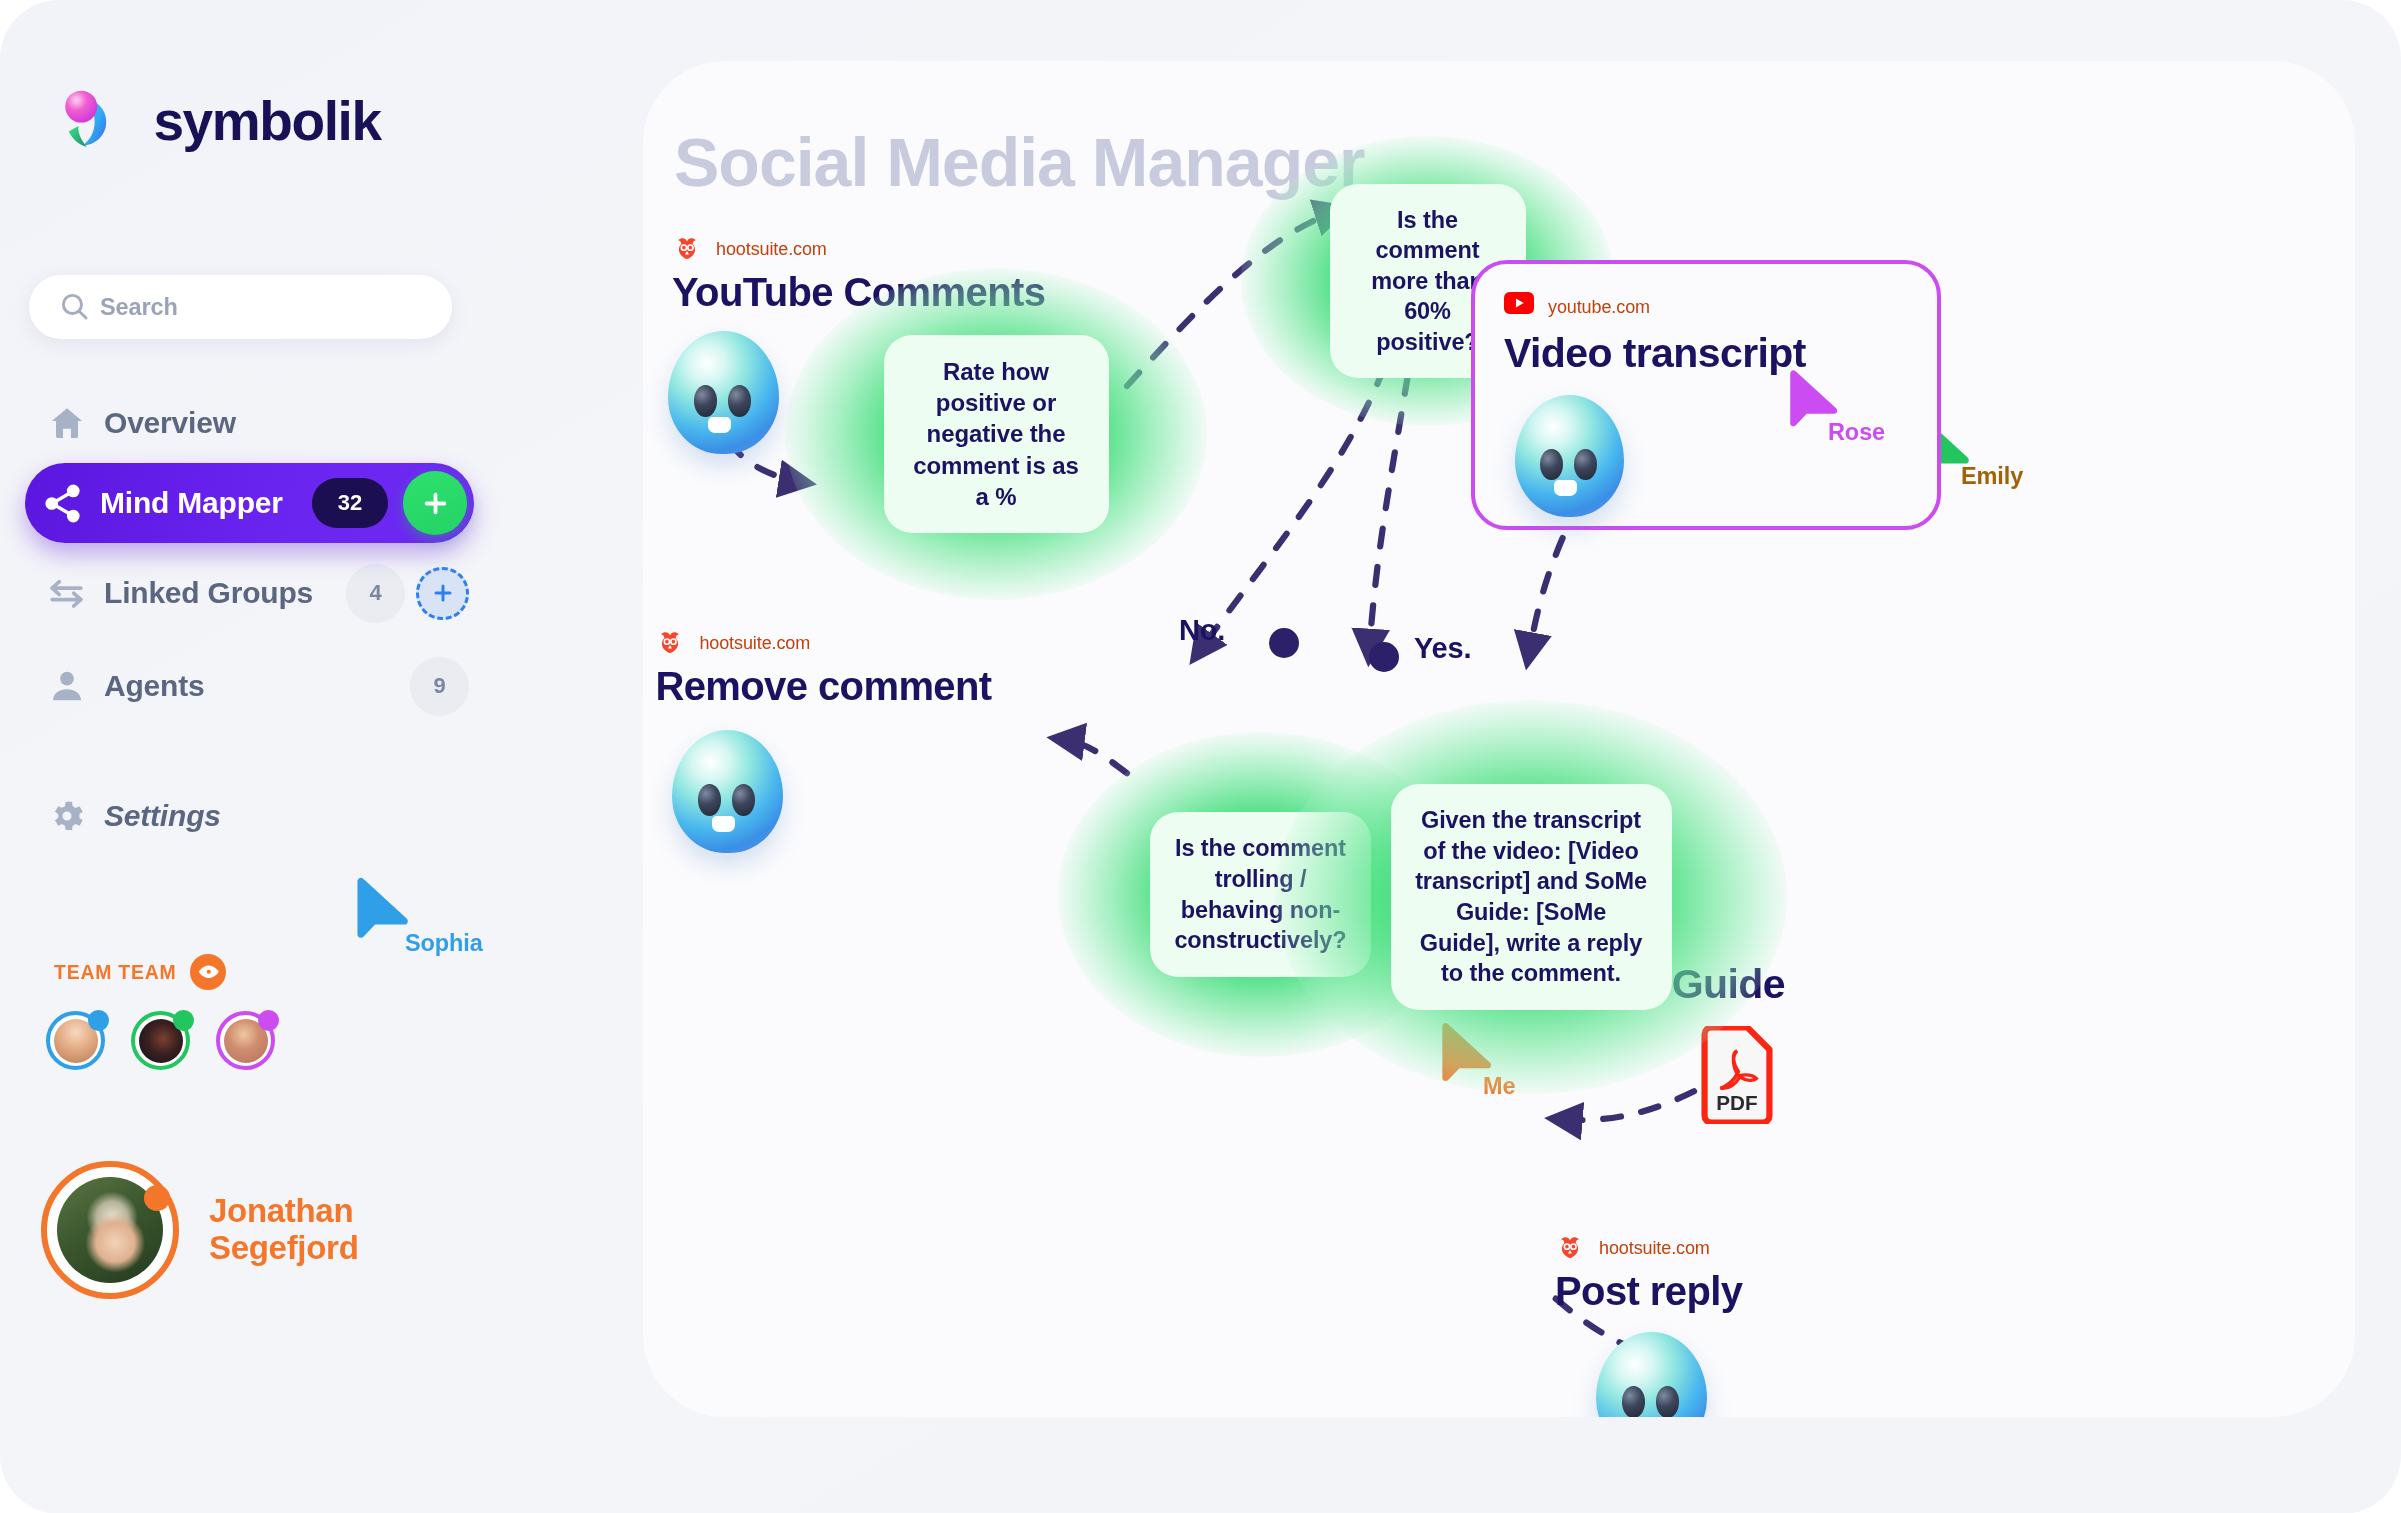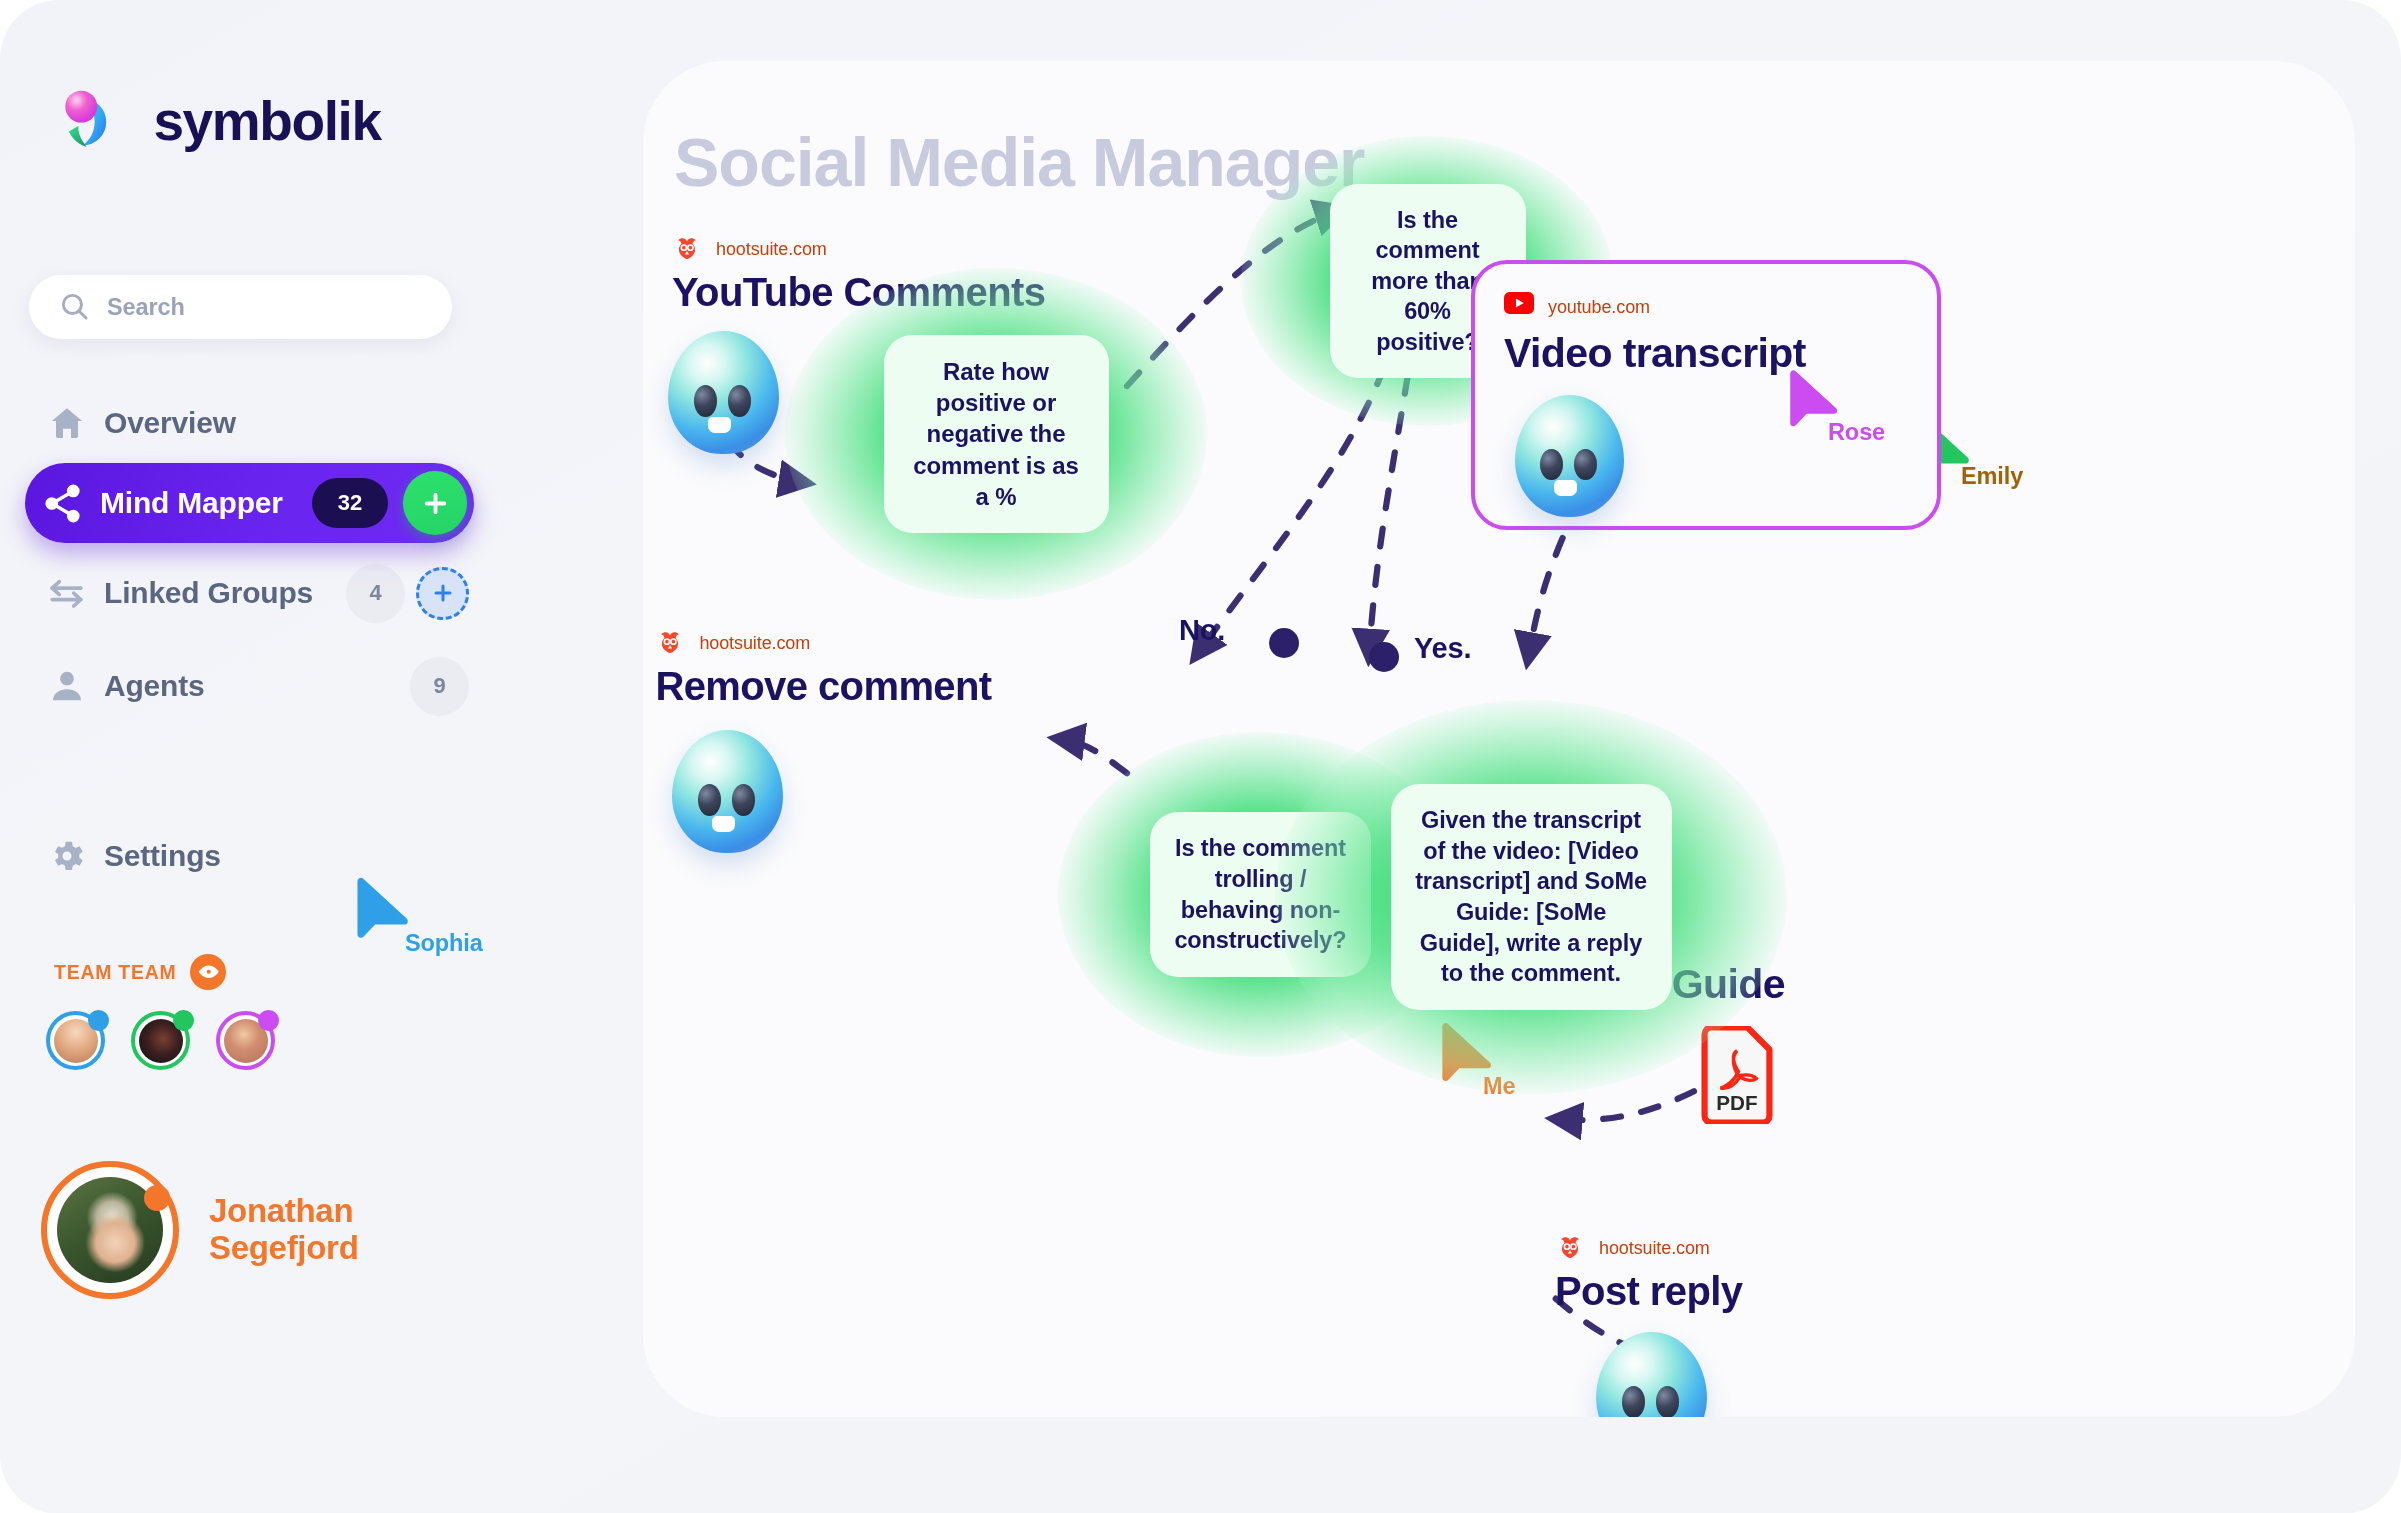--- a/index.html
+++ b/index.html
@@ -49,21 +49,21 @@
   
   #search-box {
     position: absolute;
     left: 29px; top: 275px;
     width: 423px; height: 64px;
     background: #ffffff;
     border-radius: 32px;
     box-shadow: 0 5.5px 18px rgba(120,130,170,.13);
     display: flex; align-items: center;
     padding-left: 29px;
-    gap: 16px;
+    gap: 9px;
   }
   #search-input-text {
     font-size: 23.5px;
     font-weight: 700;
     color: #9aa3b8;
     letter-spacing: -0.1px;
   }
 
   
   .nav-row {
@@ -117,21 +117,21 @@
   }
   #nav-linked { top: 557px; }
   #lg-add {
     width: 53px; height: 53px; border-radius: 26px;
     background: rgba(47,128,237,.14);
     border: 3.5px dashed #2f80ed;
     display: flex; align-items: center; justify-content: center;
     margin-left: 11px;
   }
   #nav-agents { top: 650px; }
-  #nav-settings { top: 820px; }
+  #nav-settings { top: 780px; font-style: italic; }
 
   
   #show-team {
     position: absolute; left: 54px; top: 954px;
     display: flex; align-items: center; gap: 14px;
   }
   #show-team-label {
     font-size: 19.4px; font-weight: 700; letter-spacing: 0.8px;
     color: #f3762a;
   }

